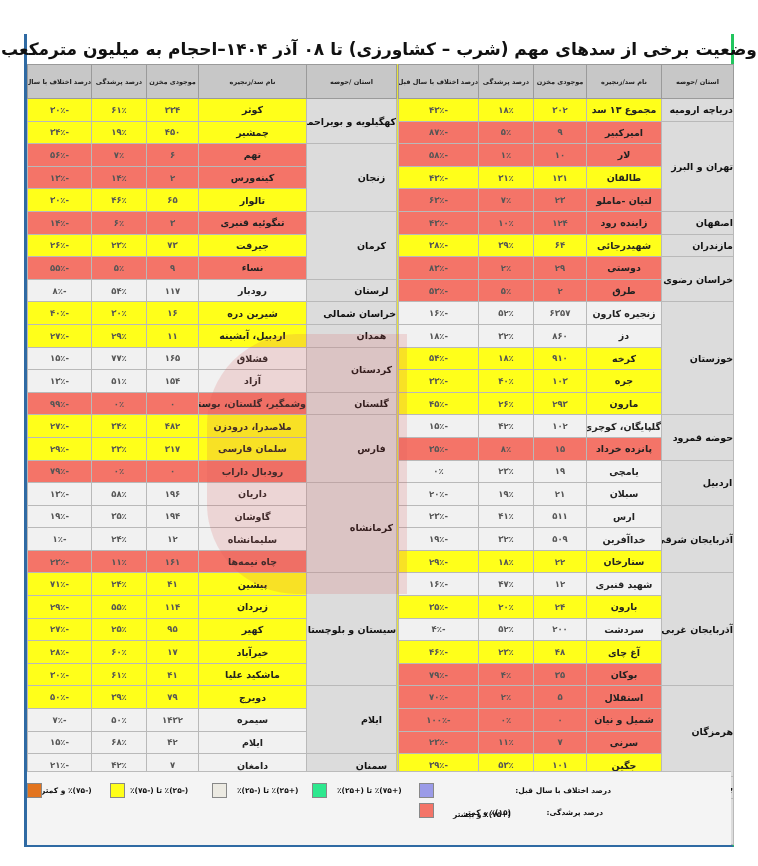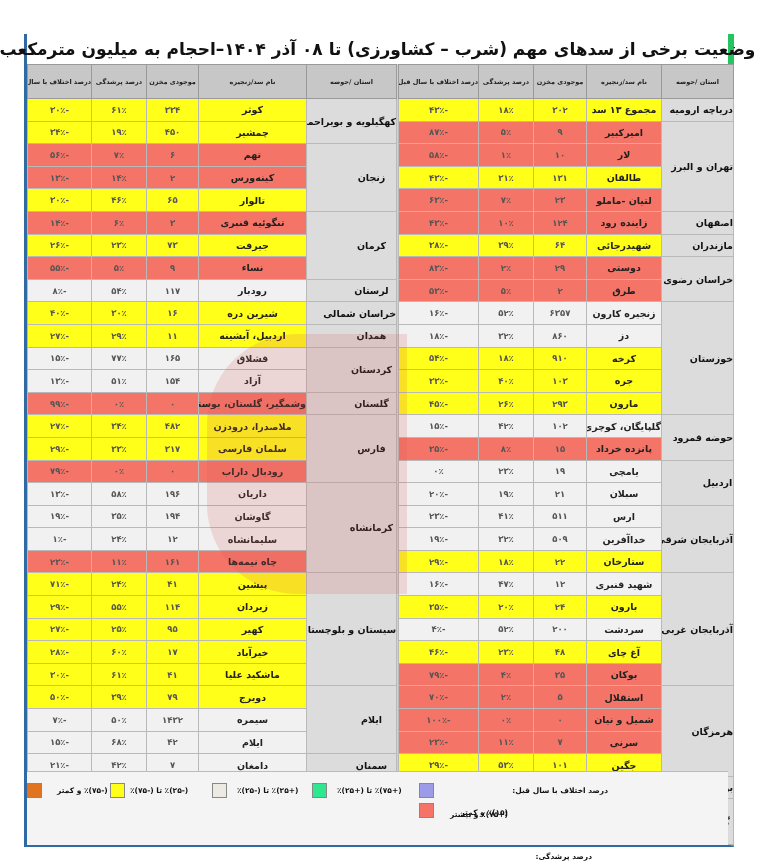--- a/index.html
+++ b/index.html
@@ -1,17 +1,17 @@
 <!DOCTYPE html>
 <html><head>
 <meta charset="utf-8">
 <style>
   html,body{margin:0;padding:0;background:#ffffff;}
   body{width:758px;height:866px;position:relative;overflow:hidden;font-family:"DejaVu Sans",sans-serif;}
-  .frame{position:absolute;left:24px;top:34px;width:710px;height:813px;background:#fff;border-left:3px solid #2f6aa3;border-bottom:3px solid #2f6aa3;border-right:6px solid #22c55e;box-sizing:border-box;}
+  .frame{position:absolute;left:24px;top:34px;width:710px;height:813px;background:#fff;border-left:3px solid #2f6aa3;border-bottom:3px solid #2f6aa3;border-right:3px solid #22c55e;box-sizing:border-box;}
   .title{position:absolute;left:0;right:0;top:0;height:30px;display:flex;align-items:center;justify-content:center;direction:rtl;font-weight:bold;font-size:17px;color:#111;white-space:nowrap;}
   .tbl{position:absolute;top:30px;border-collapse:collapse;table-layout:fixed;direction:rtl;}
   .tbl th{background:#c7c7c7;font-size:6.5px;font-weight:bold;height:33px;border:1px solid #9a9a9a;color:#222;padding:0;white-space:nowrap;overflow:hidden;}
   .tbl td{height:21.6px;font-size:9px;font-weight:bold;text-align:center;border:1px solid #b9b9b9;padding:0;color:#222;white-space:nowrap;overflow:hidden;}
   .tbl td.num{color:#555;font-weight:bold;font-size:8.5px;}
   .tbl td.prov{background:#dcdcdc;font-size:9.5px;color:#111;padding-left:40px;}
   .tbl td.name{font-size:9.5px;}
   .c-yellow{background:#ffff1a;}
   .c-red{background:#f47468;}
   .c-white{background:#f1f1f1;}
@@ -495,32 +495,32 @@
           <td class="num c-red">۱۲٪</td>
           <td class="num c-red">-۳۱٪</td>
         </tr>
       </tbody>
   </table>
 
   <div class="watermark"></div>
 
   <div class="legend">
     <div class="lg-label" style="right:120px;top:14px;">درصد اختلاف با سال قبل:</div>
-    <div class="lg-label" style="right:136px;top:36px;margin-top:44px;">درصد پرشدگی:</div>
+    <div class="lg-label" style="right:128px;top:36px;">درصد پرشدگی:</div>
 
     <div class="lg-label" style="right:220px;top:22px;margin-top:16px;">(+۷۵)٪ و بیشتر</div>
     <div class="swatch" style="left: 392px; top: 11px; background: rgb(155, 155, 232);" id="sw0"></div>
     <div class="lg-label" style="right:220px;top:36px;">(۱۵)٪ و کمتر</div>
     <div class="swatch" style="left: 392px; top: 31px; background: rgb(244, 116, 104);" id="swf"></div>
 
     <div class="lg-label" style="left:310px;top:14px;">(+۷۵)٪ تا (+۲۵)٪</div>
     <div class="swatch" style="left: 285px; top: 11px; background: rgb(46, 232, 143);" id="sw1"></div>
 
     <div class="lg-label" style="left:210px;top:14px;">(+۲۵)٪ تا (-۲۵)٪</div>
     <div class="swatch" style="left: 185px; top: 11px; background: rgb(236, 234, 226);" id="sw2"></div>
 
     <div class="lg-label" style="left:103px;top:14px;">(-۲۵)٪ تا (-۷۵)٪</div>
     <div class="swatch" style="left: 83px; top: 11px; background: rgb(255, 255, 26);" id="sw3"></div>
 
-    <div class="lg-label" style="left:30px;top:14px;">(-۷۵)٪ و کمتر</div>
+    <div class="lg-label" style="left:14px;top:14px;">(-۷۵)٪ و کمتر</div>
     <div class="swatch" style="left: 0px; top: 11px; background: rgb(226, 116, 31);" id="sw4"></div>
   </div>
 </div>
 
 </body></html>

